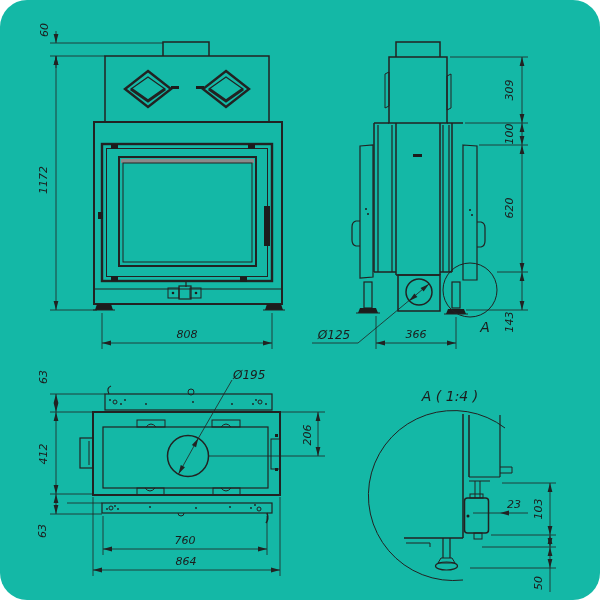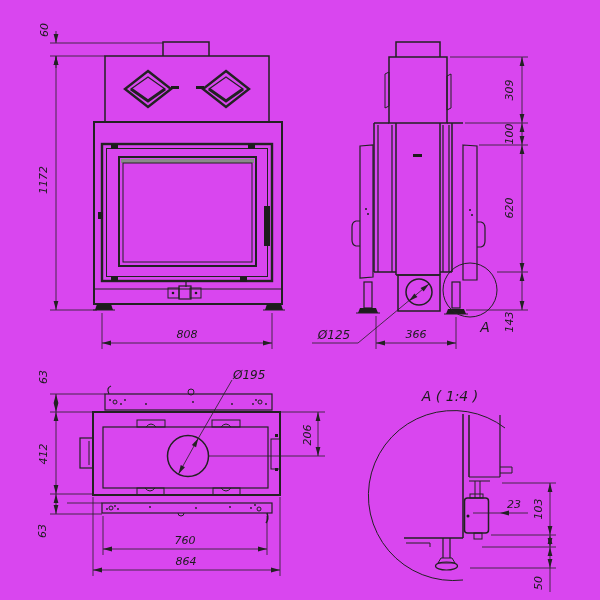--- a/index.html
+++ b/index.html
@@ -1,16 +1,16 @@
 <!DOCTYPE html>
 <html><head>
 <meta charset="utf-8">
 <style>
   html,body{margin:0;padding:0;background:#ffffff;}
-  .page{width:600px;height:600px;position:relative;background:#d946ef;overflow:hidden;}
+  .page{width:600px;height:600px;position:relative;background:#14b8a6;overflow:hidden;border-radius:27px;}
   svg{display:block;}
   .ln{stroke:#222;fill:none;}
   .w2{stroke-width:2;} .w15{stroke-width:1.5;} .w12{stroke-width:1.2;} .w1{stroke-width:1;}
   .dim{stroke:#222;stroke-width:0.8;fill:none;}
   .blk{fill:#1c1c1c;stroke:none;}
   text{font-family:"DejaVu Sans","Liberation Sans",sans-serif;font-style:italic;fill:#1c1c1c;}
   .t11{font-size:11px;} .t12{font-size:12px;} .t14{font-size:14px;}
 </style>
 </head>
 <body>

